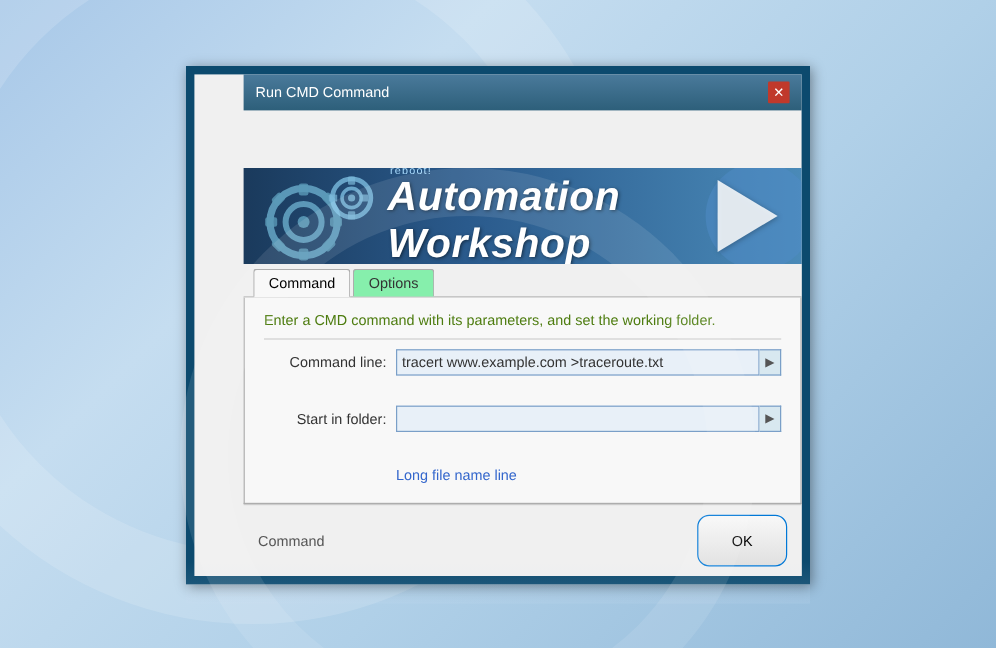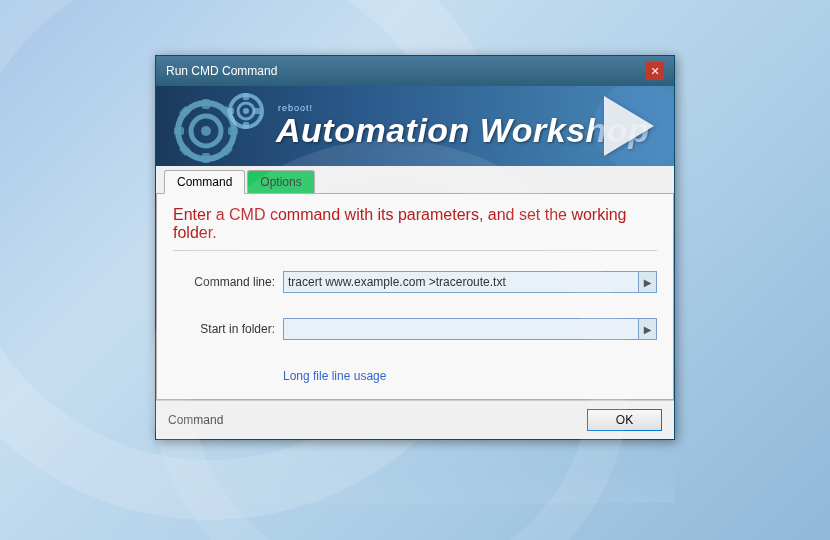--- a/index.html
+++ b/index.html
@@ -37,22 +37,23 @@
       border: 40px solid rgba(255,255,255,0.1);
       pointer-events: none;
     }
 
     .dialog {
       position: absolute;
       top: 55px;
       left: 155px;
       width: 520px;
       background: #f0f0f0;
-      border: 1px solid #0c4a6e;
+      border: 7px solid #0c4a6e;
       box-shadow: 2px 2px 10px rgba(0,0,0,0.4);
+      padding-left: 41px;
     }
 
     
     .title-bar {
       background: linear-gradient(to bottom, #4a7a9b 0%, #2d5f7a 100%);
       color: white;
       padding: 6px 10px;
       display: flex;
       align-items: center;
       justify-content: space-between;
@@ -79,20 +80,21 @@
     }
 
     
     .header-banner {
       background: linear-gradient(to right, #1a3a5c 0%, #2a5a8c 40%, #4a8ab8 100%);
       height: 80px;
       position: relative;
       overflow: hidden;
       display: flex;
       align-items: center;
+      margin-top: 48px;
     }
 
     .header-title {
       position: absolute;
       left: 120px;
       top: 50%;
       transform: translateY(-50%);
     }
 
     .header-title .reboot {
@@ -147,21 +149,21 @@
       border-bottom: 1px solid #adadad;
       padding-top: 4px;
       padding-left: 8px;
     }
 
     .tab {
       padding: 4px 12px;
       font-size: 12px;
       cursor: pointer;
       border: 1px solid #adadad;
-      background: #22c55e;
+      background: #86efac;
       margin-right: 2px;
       border-bottom: none;
       border-radius: 3px 3px 0 0;
       color: #333;
     }
 
     .tab.active {
       background: #f8f8f8;
       color: #000;
       border-bottom: 1px solid #f8f8f8;
@@ -171,23 +173,23 @@
 
     
     .content {
       background: #f8f8f8;
       padding: 12px 16px 16px;
       border: 1px solid #adadad;
       border-top: none;
     }
 
     .description {
-      font-size: 16px;
-      color: #b91c1c;
-      margin-bottom: 20px;
+      font-size: 12px;
+      color: #4d7c0f;
+      margin-bottom: 8px;
       padding-bottom: 8px;
       border-bottom: 1px solid #d0d0d0;
     }
 
     .form-row {
       display: flex;
       align-items: center;
       margin-bottom: 25px;
     }
 
@@ -256,25 +258,25 @@
       color: #555;
     }
 
     .footer-buttons {
       display: flex;
       gap: 6px;
     }
 
     .btn {
       min-width: 75px;
-      height: 22px;
+      height: 43px;
       padding: 0 12px;
       font-size: 12px;
       cursor: pointer;
-      border-radius: 0;
+      border-radius: 10px;
     }
 
     .btn-ok {
       background: linear-gradient(to bottom, #f8f8f8, #e0e0e0);
       border: 1px solid #0078d7;
       color: #000;
     }
 
     .btn-cancel {
       background: linear-gradient(to bottom, #f8f8f8, #e0e0e0);
@@ -366,21 +368,21 @@
 
     
     <div class="form-row">
       <label class="form-label">Start in folder:</label>
       <div class="form-input-wrapper">
         <input class="form-input" type="text" value="" style="">
         <div class="input-arrow">▶</div>
       </div>
     </div>
 
-    <a class="link-text">Long file line usage</a>
+    <a class="link-text">Long file name line</a>
   </div>
 
   <div class="footer">
     <span class="footer-left">Command</span>
     <div class="footer-buttons">
       <button class="btn btn-ok">OK</button>
     </div>
   </div>
 </div>
 

